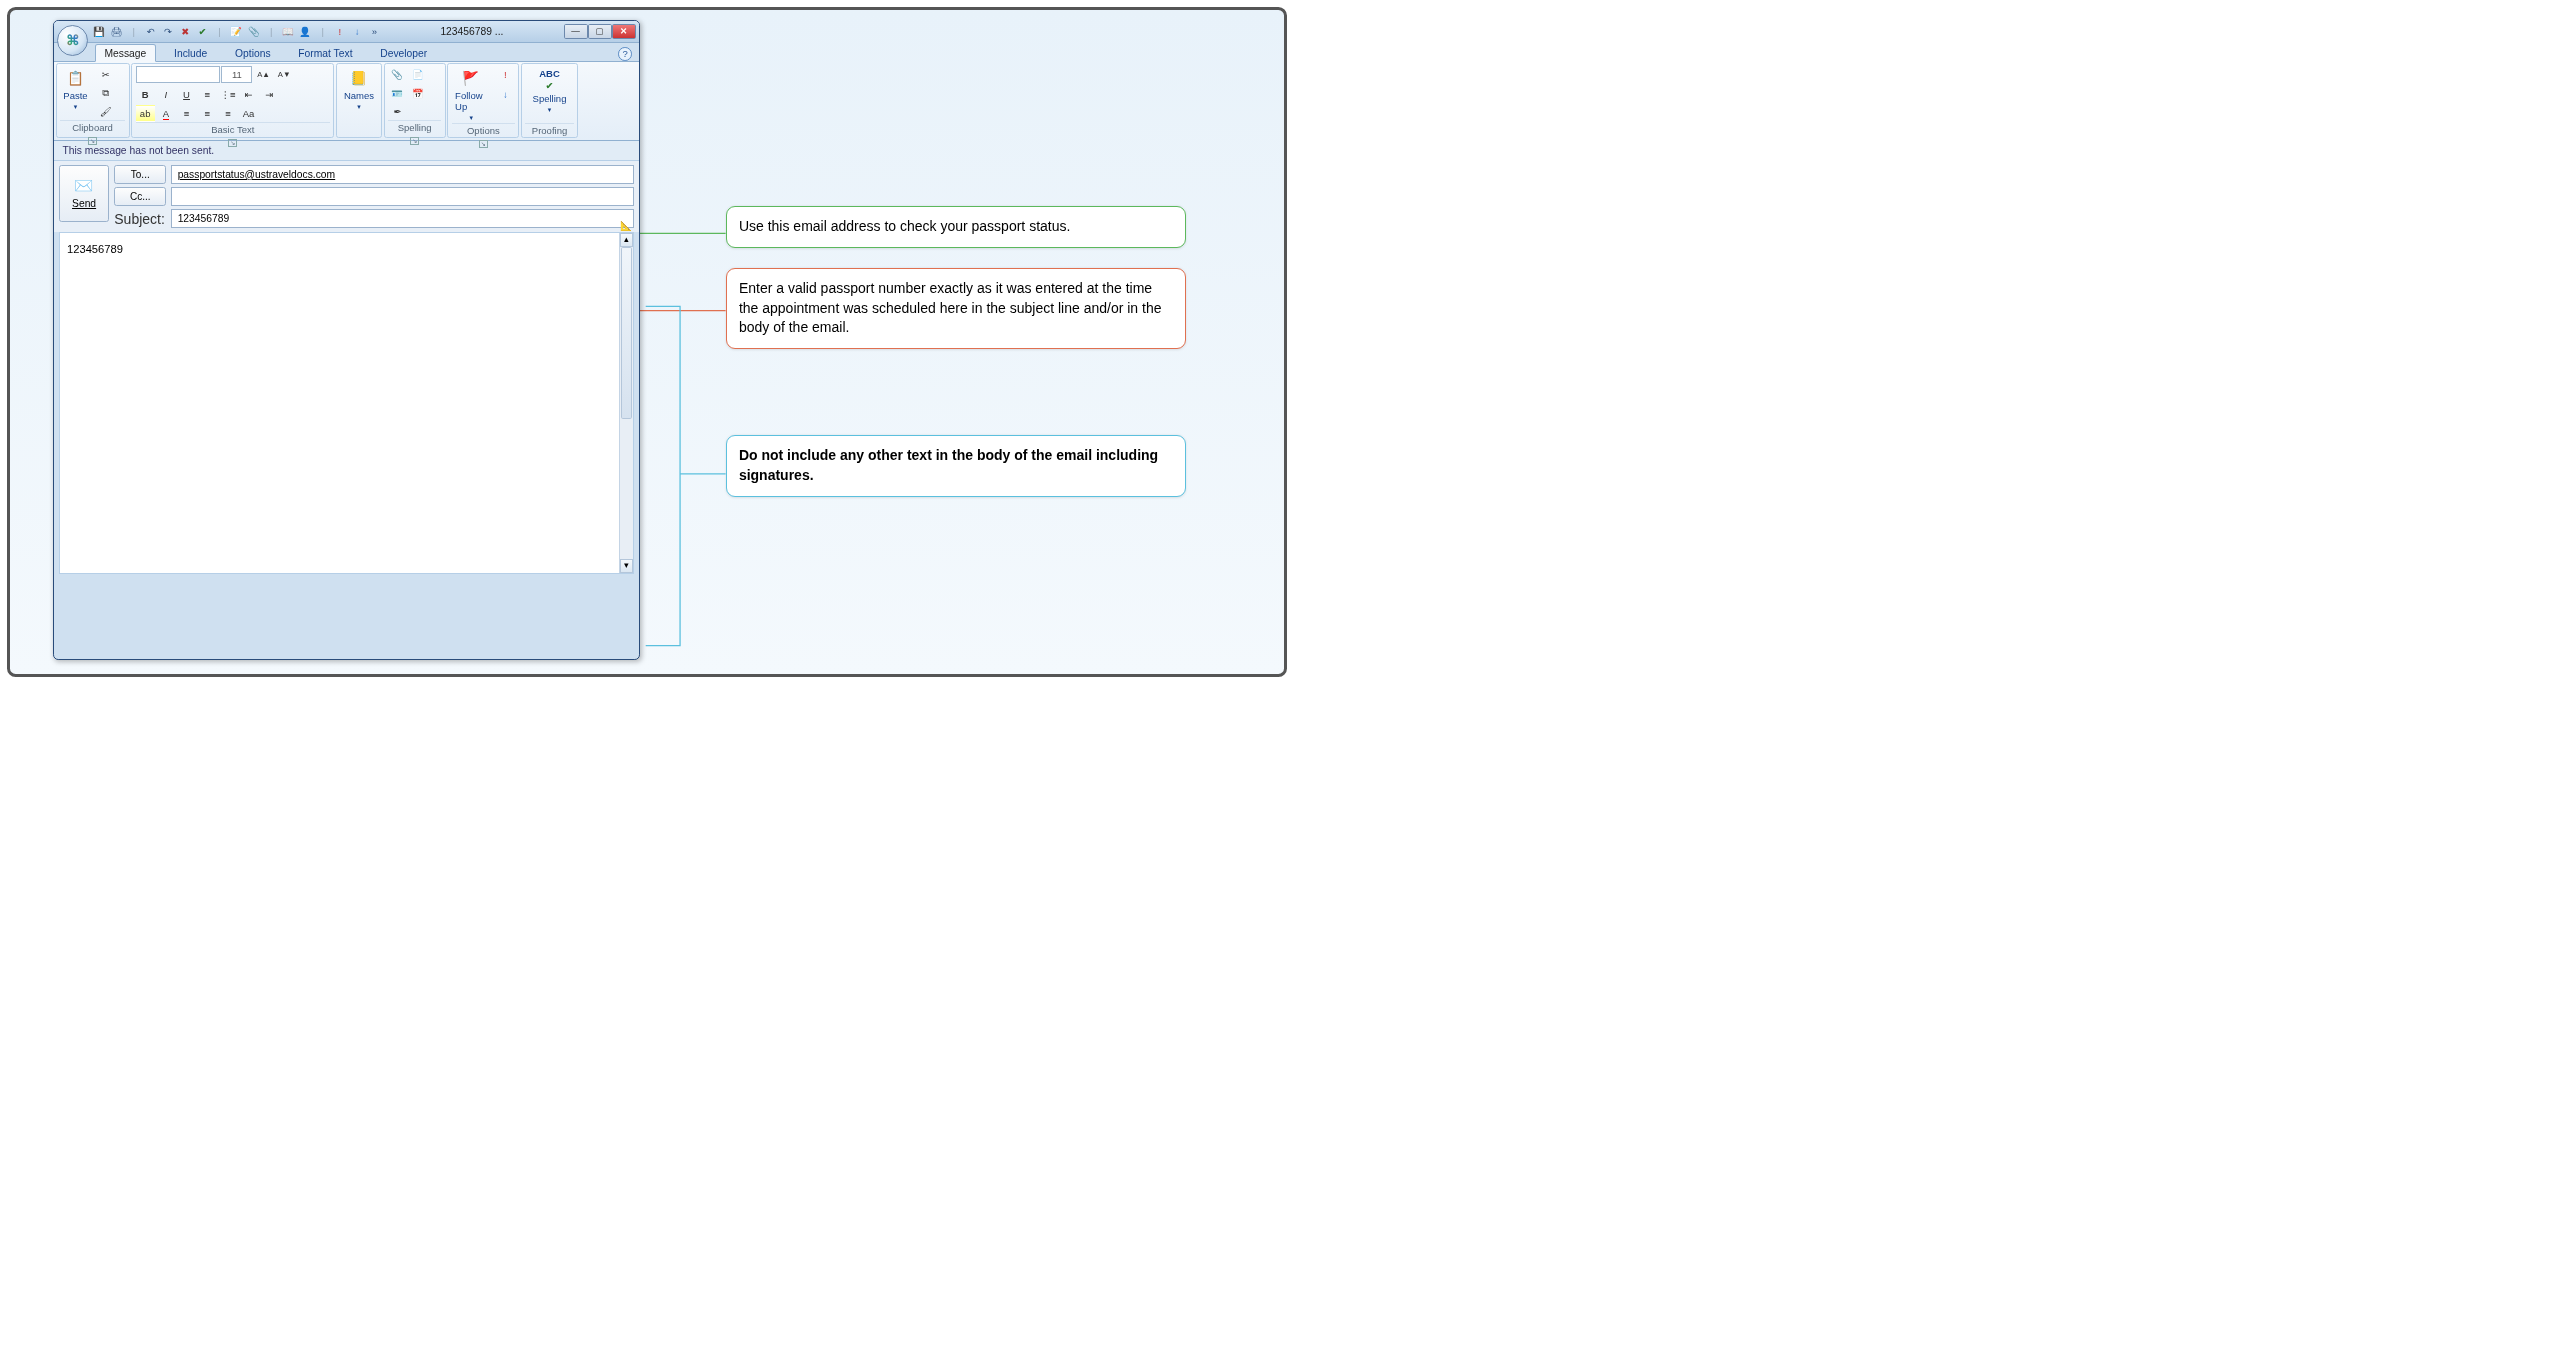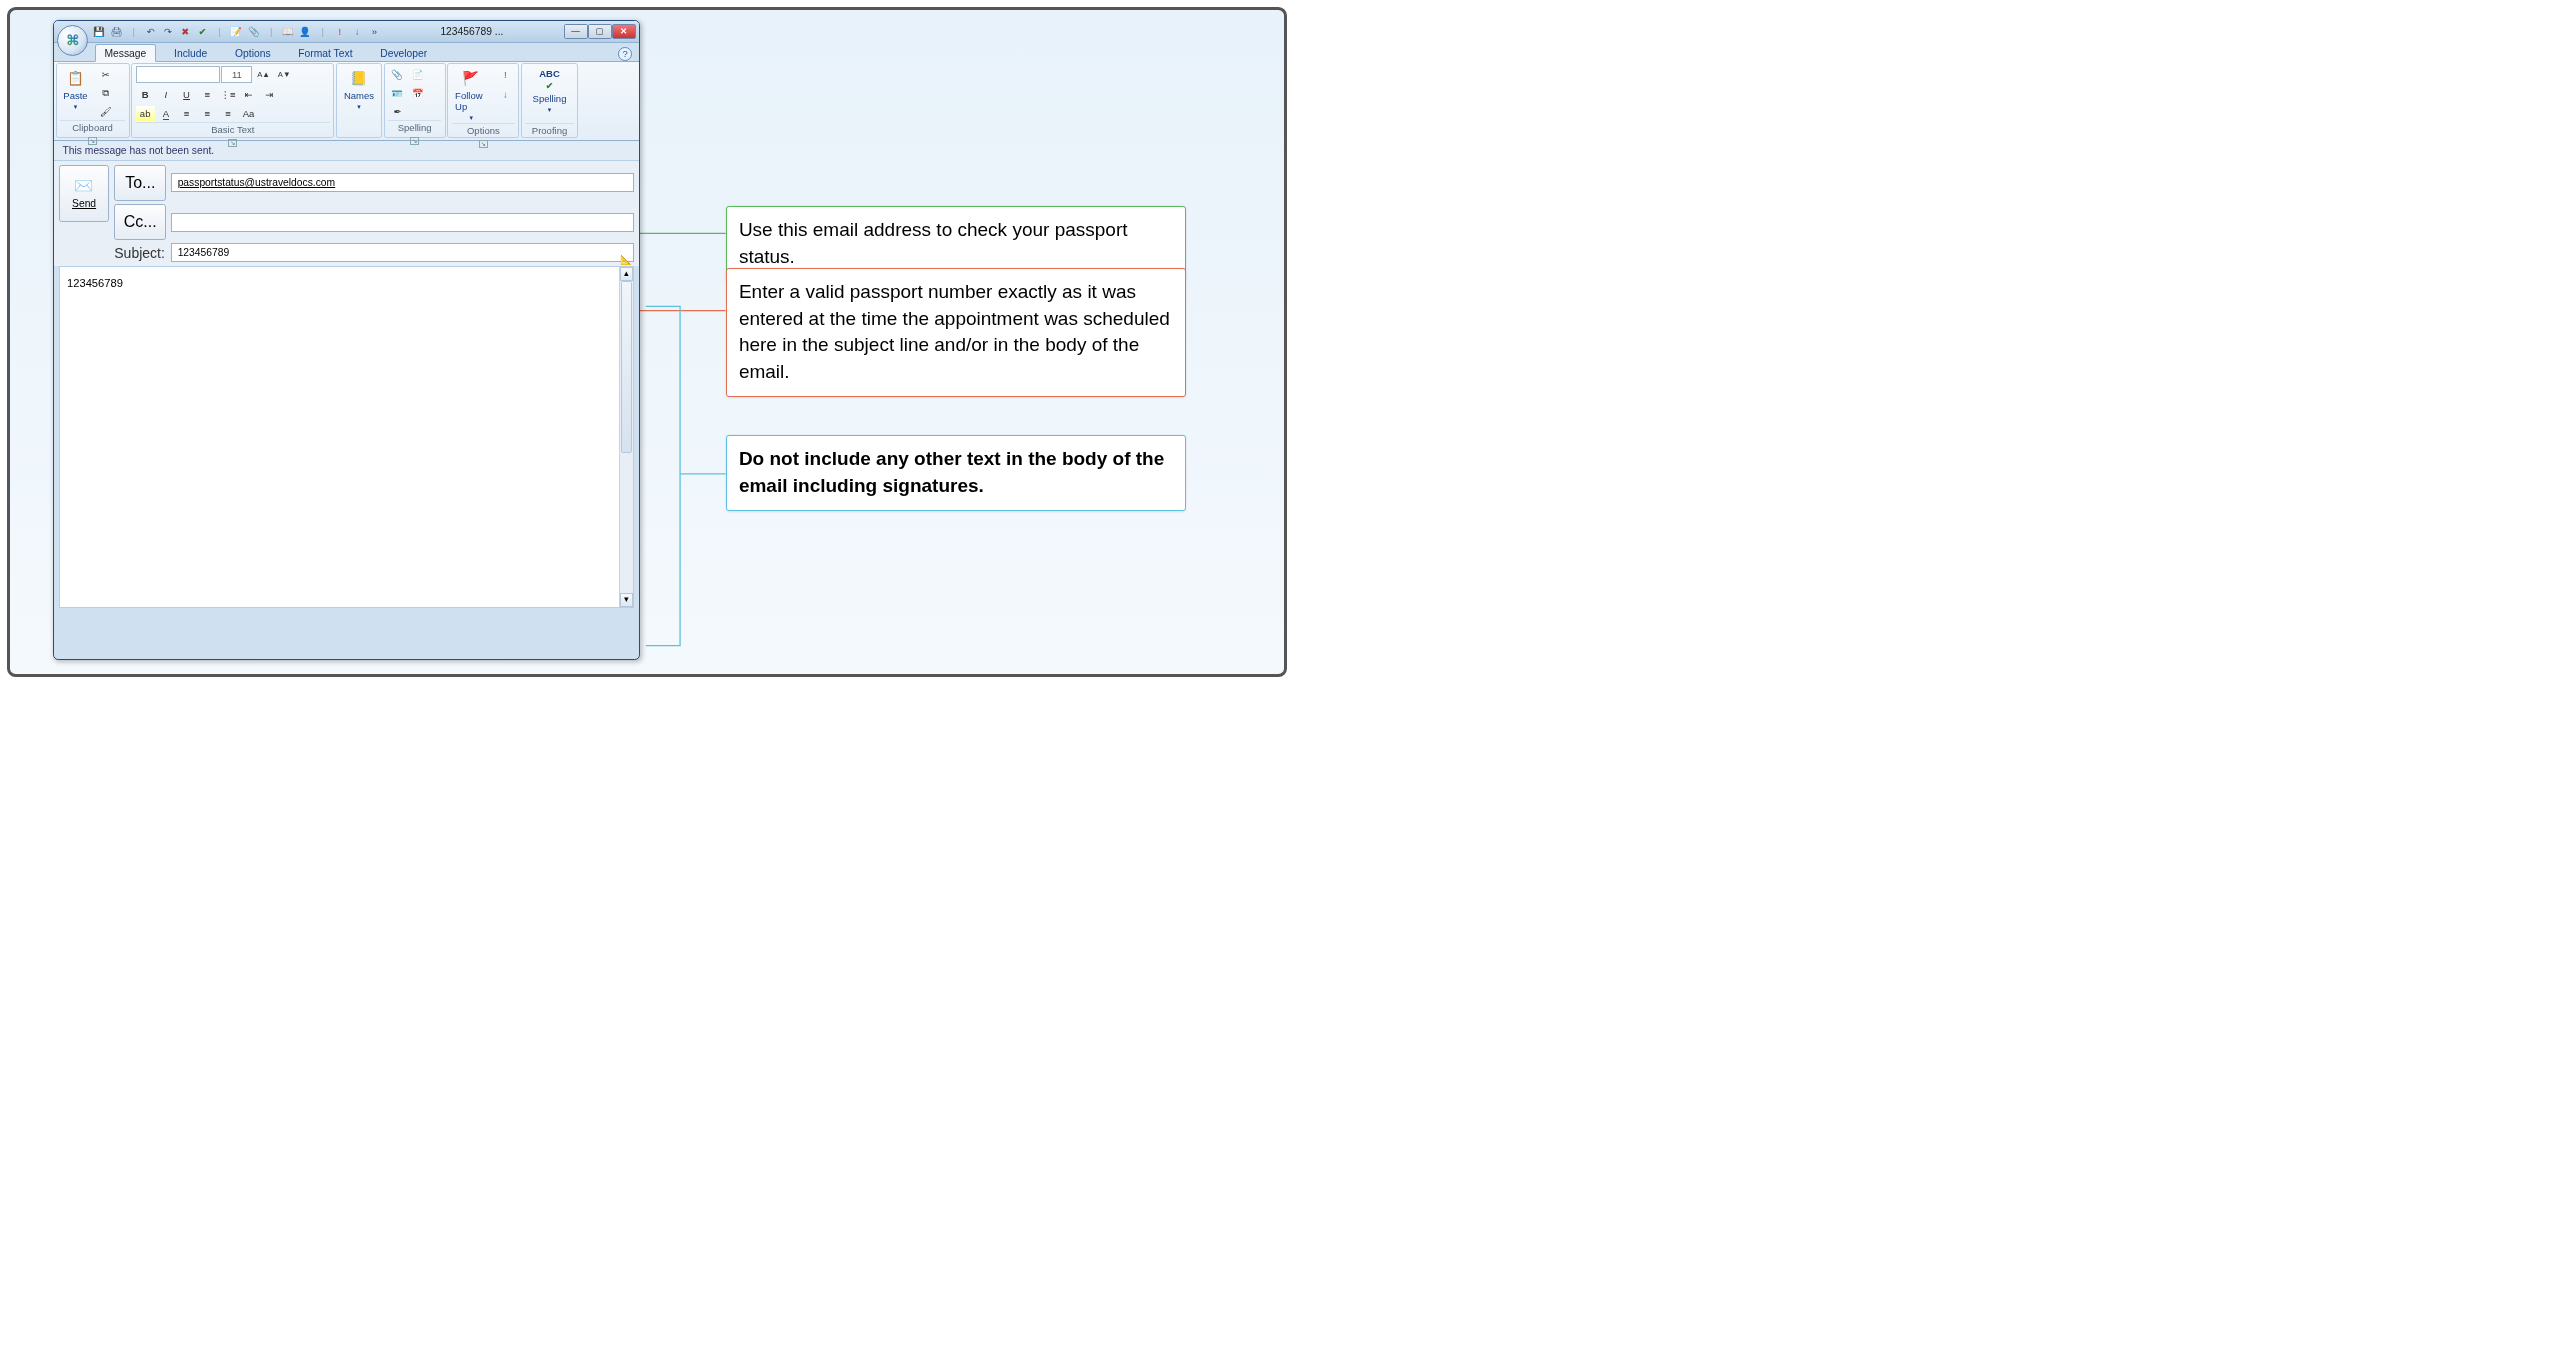--- a/index.html
+++ b/index.html
@@ -176,25 +176,25 @@
   border:0.9px solid #9bb2cc;
   background: linear-gradient(to bottom,#fdfdfd,#e6edf5);
   border-radius:2.6px;
   display:flex; flex-direction:column; align-items:center; justify-content:center;
   font-size:10.3px;
   gap:3.4px;
 }
 .fields { flex:1; display:flex; flex-direction:column; gap:3.4px; }
 .field-row { display:flex; gap:5.2px; align-items:center; }
 .addr-btn {
-  width:52px; height:36px;
+  width:52px; height:19px;
   border:0.9px solid #9bb2cc;
   background:linear-gradient(to bottom,#fdfdfd,#e6edf5);
   border-radius:2.6px;
-  font-size:16px;
+  font-size:10px;
 }
 .subj-label { width:52px; font-size:14px; text-align:right; color:#333; padding-right:1.7px;}
 .text-input {
   flex:1; height:19px;
   border:0.9px solid #9bb2cc;
   background:#fff;
   font-size:10.3px;
   padding: 0 5.2px;
 }
 .body-container {
@@ -220,24 +220,24 @@
 }
 .scroll-btn { height:13.7px; border:0.9px solid #b4c6da; background:linear-gradient(#f5f9fc,#dce7f2); font-size:7.7px; text-align:center; line-height:12px;}
 .scroll-track{ flex:1; position:relative;}
 .scroll-thumb{ position:absolute; top:0; left:0.9px; right:0.9px; height:172px; background:linear-gradient(#f0f5fa,#d6e2ef); border:0.9px solid #b4c6da; border-radius:1.7px;}
 .clip-icon{ position:absolute; right:-0.9px; top:-13px; width:15.5px; height:13px; font-size:9.5px; text-align:center;}
 
 
 .callout {
   position:absolute;
   border:0.9px solid;
-  border-radius:3px;
+  border-radius:9px;
   background:#fff;
   padding: 10.3px 12px;
-  font-size: 19px;
+  font-size: 14px;
   line-height:1.4;
   font-family: Arial, sans-serif;
   box-shadow: 0 0.9px 2.6px rgba(0,0,0,0.1);
 }
 .callout.green { border-color:#5cb85c; }
 .callout.red { border-color:#e07050; }
 .callout.blue { border-color:#5bc0de; }
 .callout b { font-weight:bold; }
 
 svg.connector { position:absolute; pointer-events:none; }

